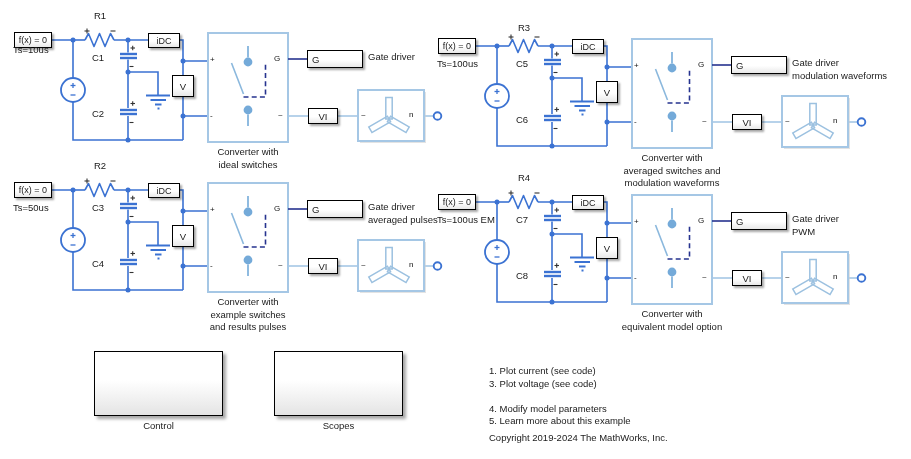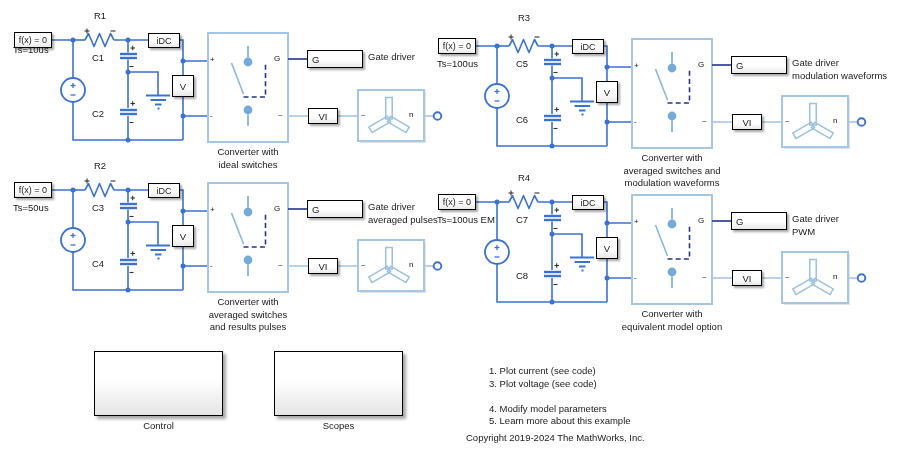--- a/index.html
+++ b/index.html
@@ -18,21 +18,21 @@
   .lbl.center{text-align:center;}
   .portmark{position:absolute;font-size:8px;white-space:nowrap;color:#111;}
   .caption{position:absolute;font-size:9.5px;line-height:12.5px;white-space:nowrap;}
   .caption.center{text-align:center;white-space:normal;}
   .bigblk{position:absolute;box-sizing:border-box;border:1px solid #000;
           background:linear-gradient(#ffffff 45%,#e4e4e4);
           box-shadow:3px 3px 3px rgba(0,0,0,0.35);}
   .biglabel{position:absolute;font-size:9.5px;text-align:center;}
   #model-title{position:absolute;left:489px;top:342px;font-size:13.5px;font-weight:700;white-space:nowrap;}
   .note-item{position:absolute;left:489px;font-size:9.5px;white-space:nowrap;}
-  #copyright{position:absolute;left:466px;top:432px;font-size:9.5px;white-space:nowrap;}
+  #copyright{position:absolute;left:489px;top:432px;font-size:9.5px;white-space:nowrap;}
 </style>
 </head>
 <body>
 
 <div id="canvas">
 
   <svg id="wires" width="911" height="459" viewBox="0 0 911 459">
     <defs>
       <g id="qc">
 
@@ -170,21 +170,21 @@
         <div>Converter with</div>
         <div>ideal switches</div>
         <div></div>
       </div>
     </div>
       <div class="quadrant" style="left: 424px; top: 6px;">
       <div class="blk" style="left:14px;top:32px;width:38px;height:16px">
         <span>f(x) = 0</span>
       </div>
       <div class="lbl" style="left:13px;top:52px">Ts=100us</div>
-      <div class="lbl center" style="left:86px;top:6px;width:28px">R3</div>
+      <div class="lbl center" style="left:86px;top:16px;width:28px">R3</div>
       <div class="lbl center" style="left:84px;top:52px;width:28px">C5</div>
       <div class="lbl center" style="left:84px;top:108px;width:28px">C6</div>
       <div class="blk" style="left:148px;top:33px;width:32px;height:15px">
         <span>iDC</span>
       </div>
       <div class="blk" style="left:172px;top:75px;width:22px;height:22px;font-size:9.5px">
         <span>V</span>
       </div>
       <div class="hotspot" style="left:208px;top:33px;width:80px;height:109px"></div>
       <div class="portmark" style="left:210px;top:55px">+</div>
@@ -237,21 +237,21 @@
         <div>averaged pulses</div>
       </div>
       <div class="blk" style="left:308px;top:108px;width:30px;height:16px;font-size:9.5px">
         <span>VI</span>
       </div>
       <div class="hotspot" style="left:358px;top:90px;width:66px;height:51px"></div>
       <div class="portmark" style="left:361px;top:111px">~</div>
       <div class="portmark" style="left:409px;top:110px">n</div>
       <div class="caption center" style="left:186px;top:146px;width:124px">
         <div>Converter with</div>
-        <div>averaged switches</div>
+        <div>example switches</div>
         <div>and results pulses</div>
       </div>
     </div>
       <div class="quadrant" style="left: 424px; top: 162px;">
       <div class="blk" style="left:14px;top:32px;width:38px;height:16px">
         <span>f(x) = 0</span>
       </div>
       <div class="lbl" style="left:13px;top:52px">Ts=100us EM</div>
       <div class="lbl center" style="left:86px;top:10px;width:28px">R4</div>
       <div class="lbl center" style="left:84px;top:52px;width:28px">C7</div>

